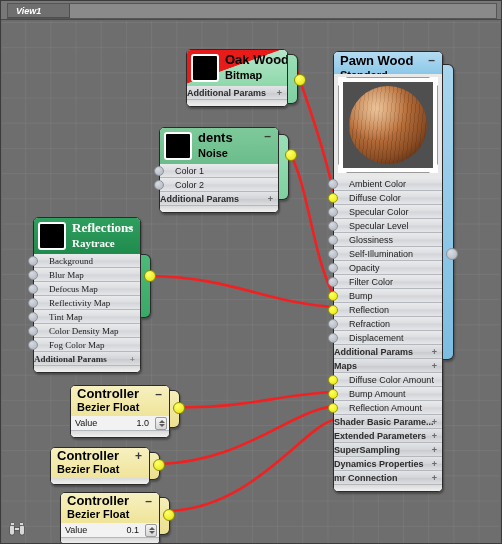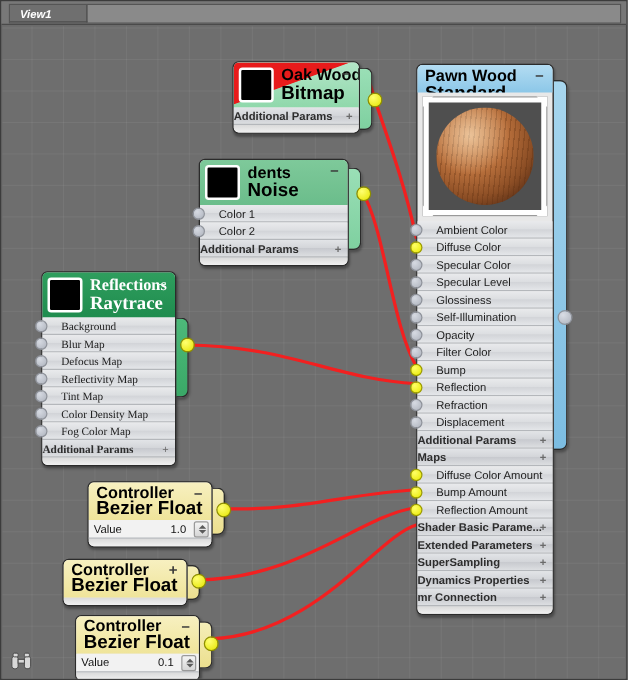--- a/index.html
+++ b/index.html
@@ -94,21 +94,21 @@
   }
   .nhead .title {
     position: absolute; left: 38px; top: 2px;
     font-size: 13px; font-weight: bold;
     line-height: 16px;
     color: #000;
     white-space: nowrap;
   }
   .nhead .subtitle {
     position: absolute; left: 38px; top: 17px;
-    font-size: 15px; font-weight: bold;
+    font-size: 11px; font-weight: bold;
     line-height: 16px;
     color: #000;
     white-space: nowrap;
   }
   .nhead .collapse {
     position: absolute; right: 5px; top: 3px;
     width: 11px; height: 11px;
     font-size: 12px; line-height: 10px;
     text-align: center;
     color: #3a3a3a;

